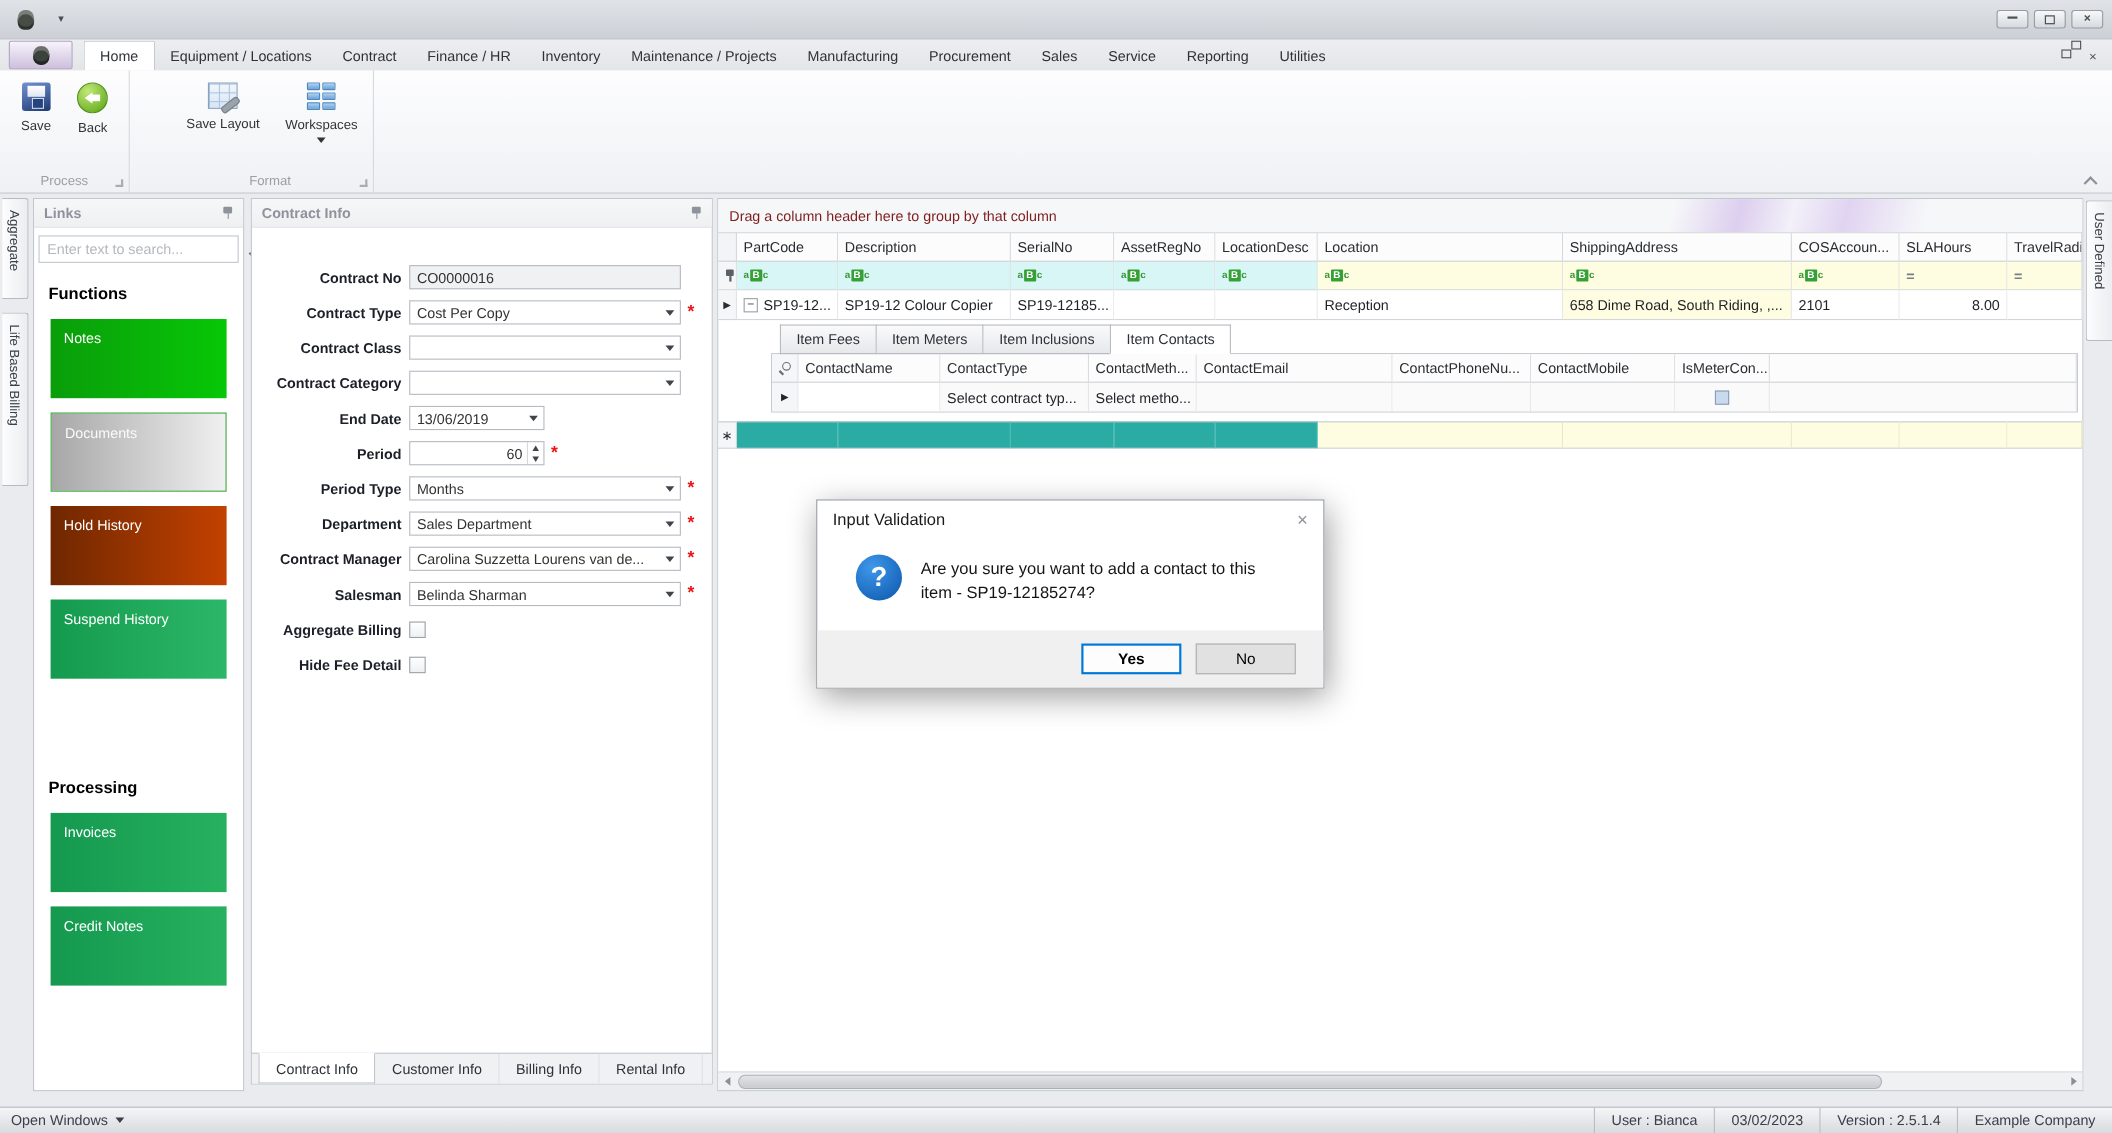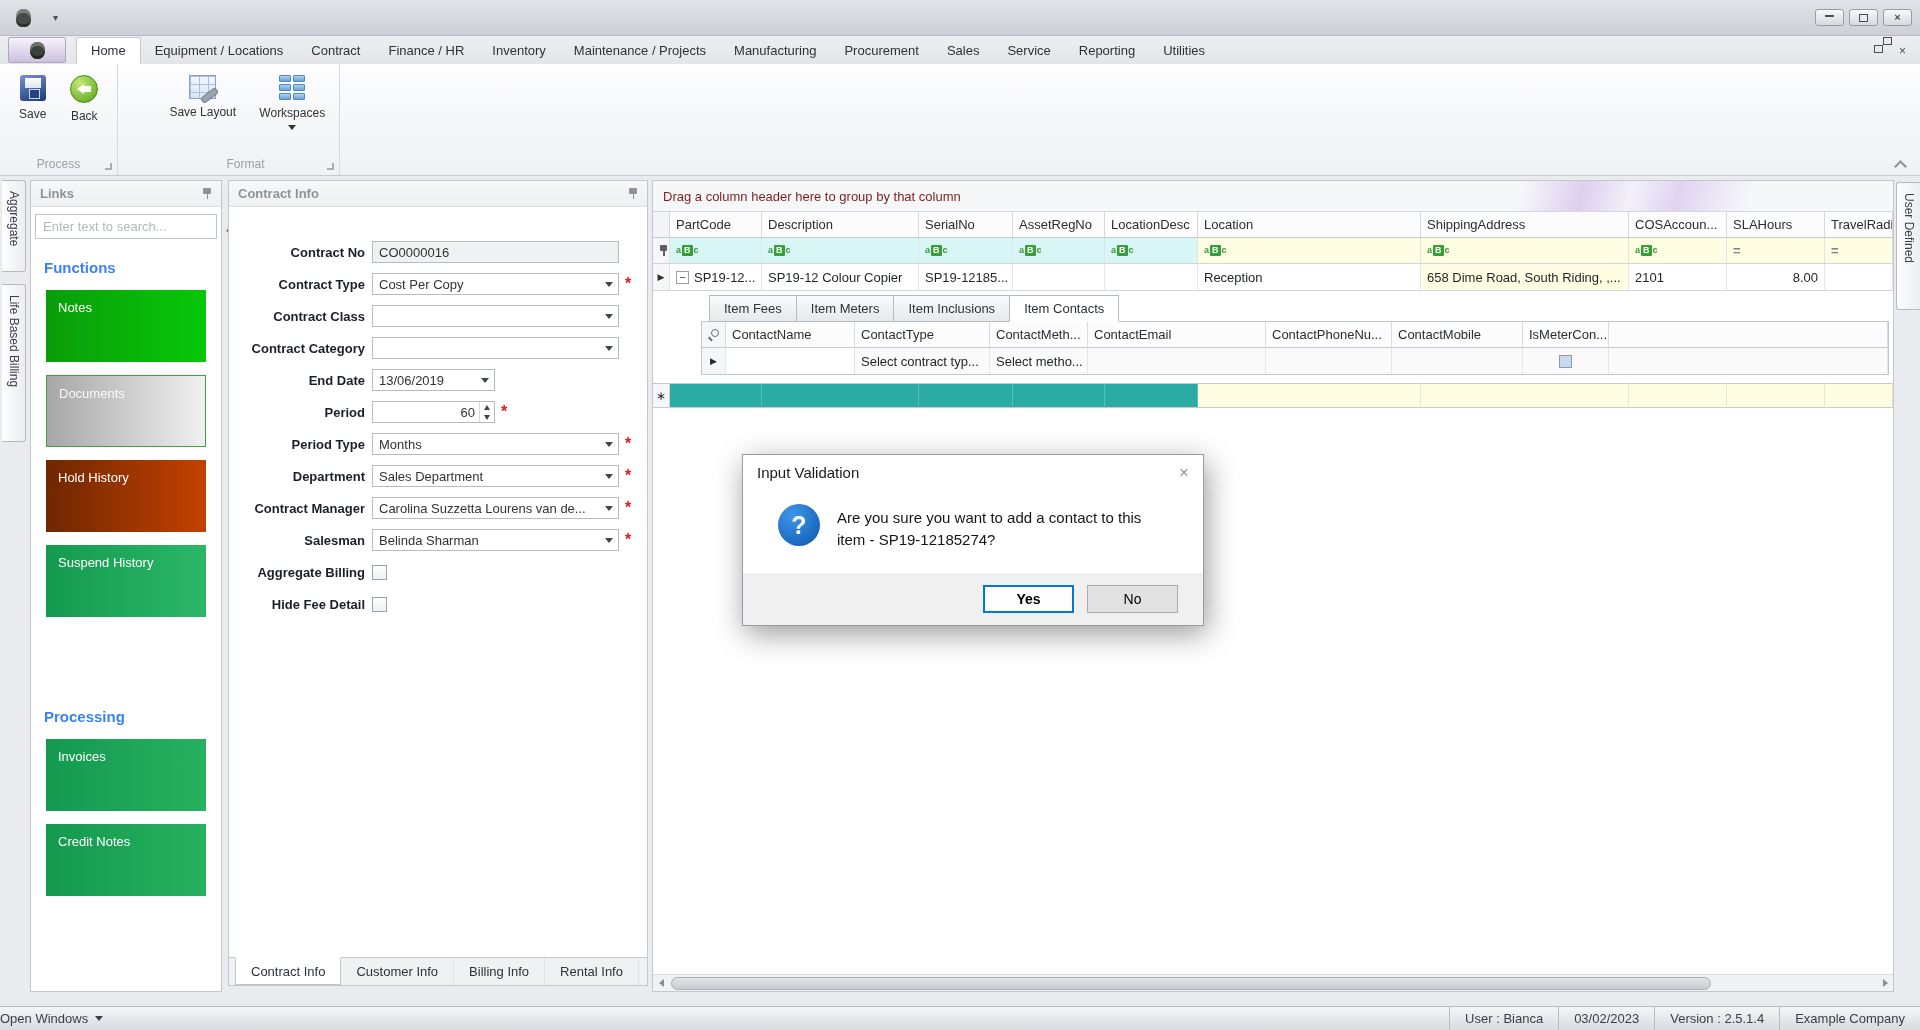--- a/index.html
+++ b/index.html
@@ -83,21 +83,21 @@
   .pin{margin-left:auto;width:10px;height:13px;position:relative;}
   .pin::before{content:"";position:absolute;left:1px;top:1px;width:8px;height:6px;background:#8e939b;border-radius:1px;}
   .pin::after{content:"";position:absolute;left:4.5px;top:7px;width:1.5px;height:5px;background:#8e939b;}
   
   .search-box{margin:7px 4px 4px;height:25px;border:1px solid #c2c6cc;background:#fff;display:flex;align-items:center;}
   .search-box input{flex:1;border:none;outline:none;padding:0 7px;font-size:13px;color:#444;font-family:"Liberation Sans",sans-serif;background:transparent;}
   .search-box input::placeholder{color:#b4b8be;}
   .mag{width:13px;height:13px;position:relative;margin-right:7px;flex:none;}
   .mag::before{content:"";position:absolute;left:3px;top:0;width:7px;height:7px;border:1.6px solid #5a6068;border-radius:50%;}
   .mag::after{content:"";position:absolute;left:0px;bottom:0px;width:6px;height:1.8px;background:#5a6068;transform:rotate(45deg);}
-  .links-heading{margin:20px 0 14px 13px;font-size:15px;font-weight:bold;color:#3b82f6;}
+  .links-heading{margin:20px 0 14px 13px;font-size:15px;font-weight:bold;color:#000000;}
   .link-btn{margin:0 15px 13px;height:72px;padding:10px 12px;color:#fff;font-size:13px;cursor:pointer;}
   .lb-notes{background:linear-gradient(90deg,#0a9d0a,#07c707);}
   .lb-documents{background:linear-gradient(90deg,#a7a7a7,#f0f0f0);border:1px solid #3aa53a;color:#fafafa;}
   .lb-hold{background:linear-gradient(90deg,#6f2700,#c34100);}
   .lb-suspend{background:linear-gradient(90deg,#149a4e,#2cb768);}
   .lb-green{background:linear-gradient(90deg,#14994f,#27b15f);}
   .links-spacer{height:58px;}
   
   .form{padding-top:34px;}
   .frow{display:flex;align-items:center;height:22px;margin-bottom:10px;}
@@ -189,21 +189,21 @@
     color:#fff;font-weight:bold;font-size:25px;display:flex;align-items:center;justify-content:center;}
   .dlg-msg{font-size:15px;color:#151515;max-width:335px;line-height:1.45;padding-top:3px;}
   .dlg-footer{height:52px;background:#f0f0f0;display:flex;align-items:center;justify-content:flex-end;gap:13px;padding-right:25px;}
   .dlg-btn{width:91px;height:28px;display:flex;align-items:center;justify-content:center;font-size:14px;color:#000;}
   .dlg-btn.yes{background:#fdfdfd;border:2px solid #0078d7;font-weight:bold;}
   .dlg-btn.no{background:#e1e1e1;border:1px solid #adadad;}
   
   .statusbar{position:absolute;left:0;bottom:0;width:1920px;height:24px;
     background:linear-gradient(#f4f5f7,#d8dbdf);border-top:1px solid #b6bac1;
     display:flex;align-items:center;font-size:13px;color:#3b4048;}
-  .sb-left{display:flex;align-items:center;gap:7px;}
+  .sb-left{padding-left:10px;display:flex;align-items:center;gap:7px;}
   .sb-tri{width:0;height:0;border-left:4px solid transparent;border-right:4px solid transparent;border-top:5px solid #3b4048;}
   .sb-right{margin-left:auto;display:flex;height:100%;}
   .sb-item{padding:0 15px;border-left:1px solid #b9bdc3;display:flex;align-items:center;height:100%;}
 </style>
 </head>
 <body>
 
 <div class="titlebar">
   <div class="app-ico"></div>
   <div class="qat-arrow">▾</div>

